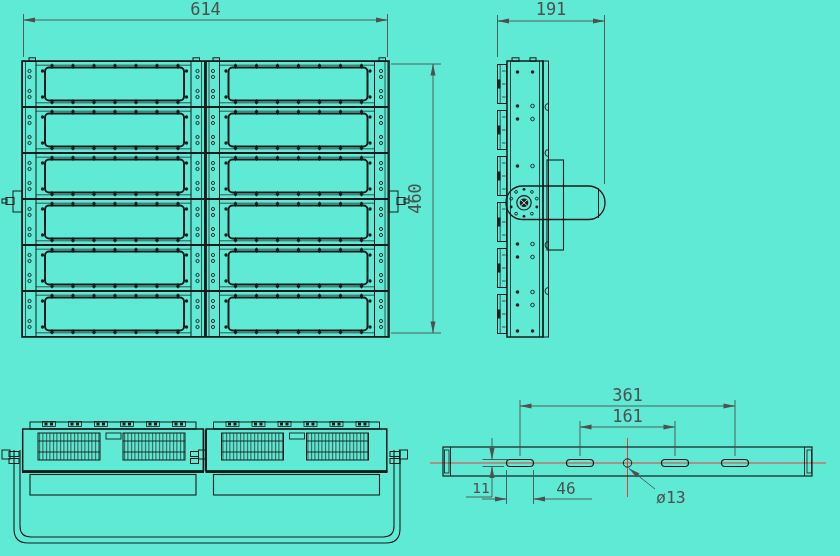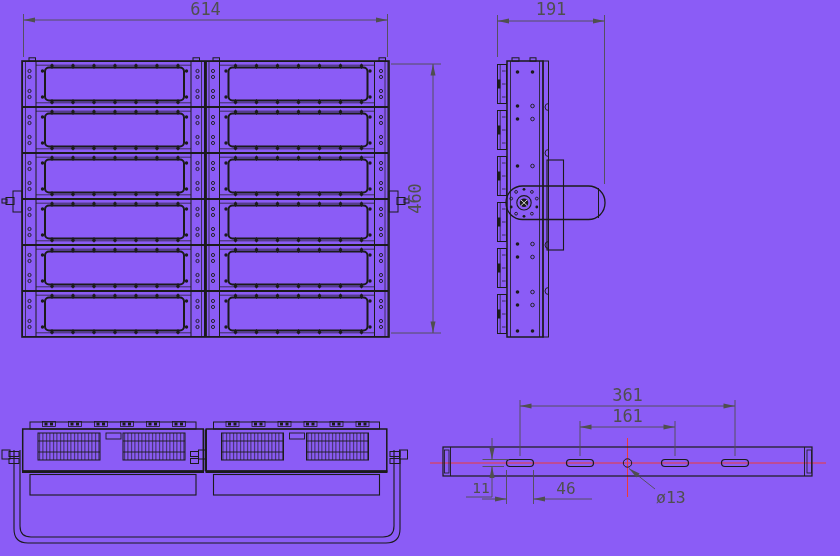--- a/index.html
+++ b/index.html
@@ -1,16 +1,16 @@
 <!DOCTYPE html>
 <html><head>
 <meta charset="utf-8">
 <style>
   html,body{margin:0;padding:0;background:#fff;}
-  #canvas{position:relative;width:840px;height:556px;background:#8b5cf6;overflow:hidden;}
+  #canvas{position:relative;width:840px;height:556px;background:#5eead4;overflow:hidden;}
   svg{position:absolute;left:0;top:0;}
   .ln{stroke:#1b1b1b;fill:none;}
   .dim{stroke:#4f4f4f;fill:none;stroke-width:.9;}
   .dimtxt{fill:#4f4f4f;font-family:"DejaVu Sans Mono","Liberation Mono",monospace;}
   .red{fill:none;stroke-width:1;}
 </style>
 </head>
 <body>
 
 <div id="canvas">

